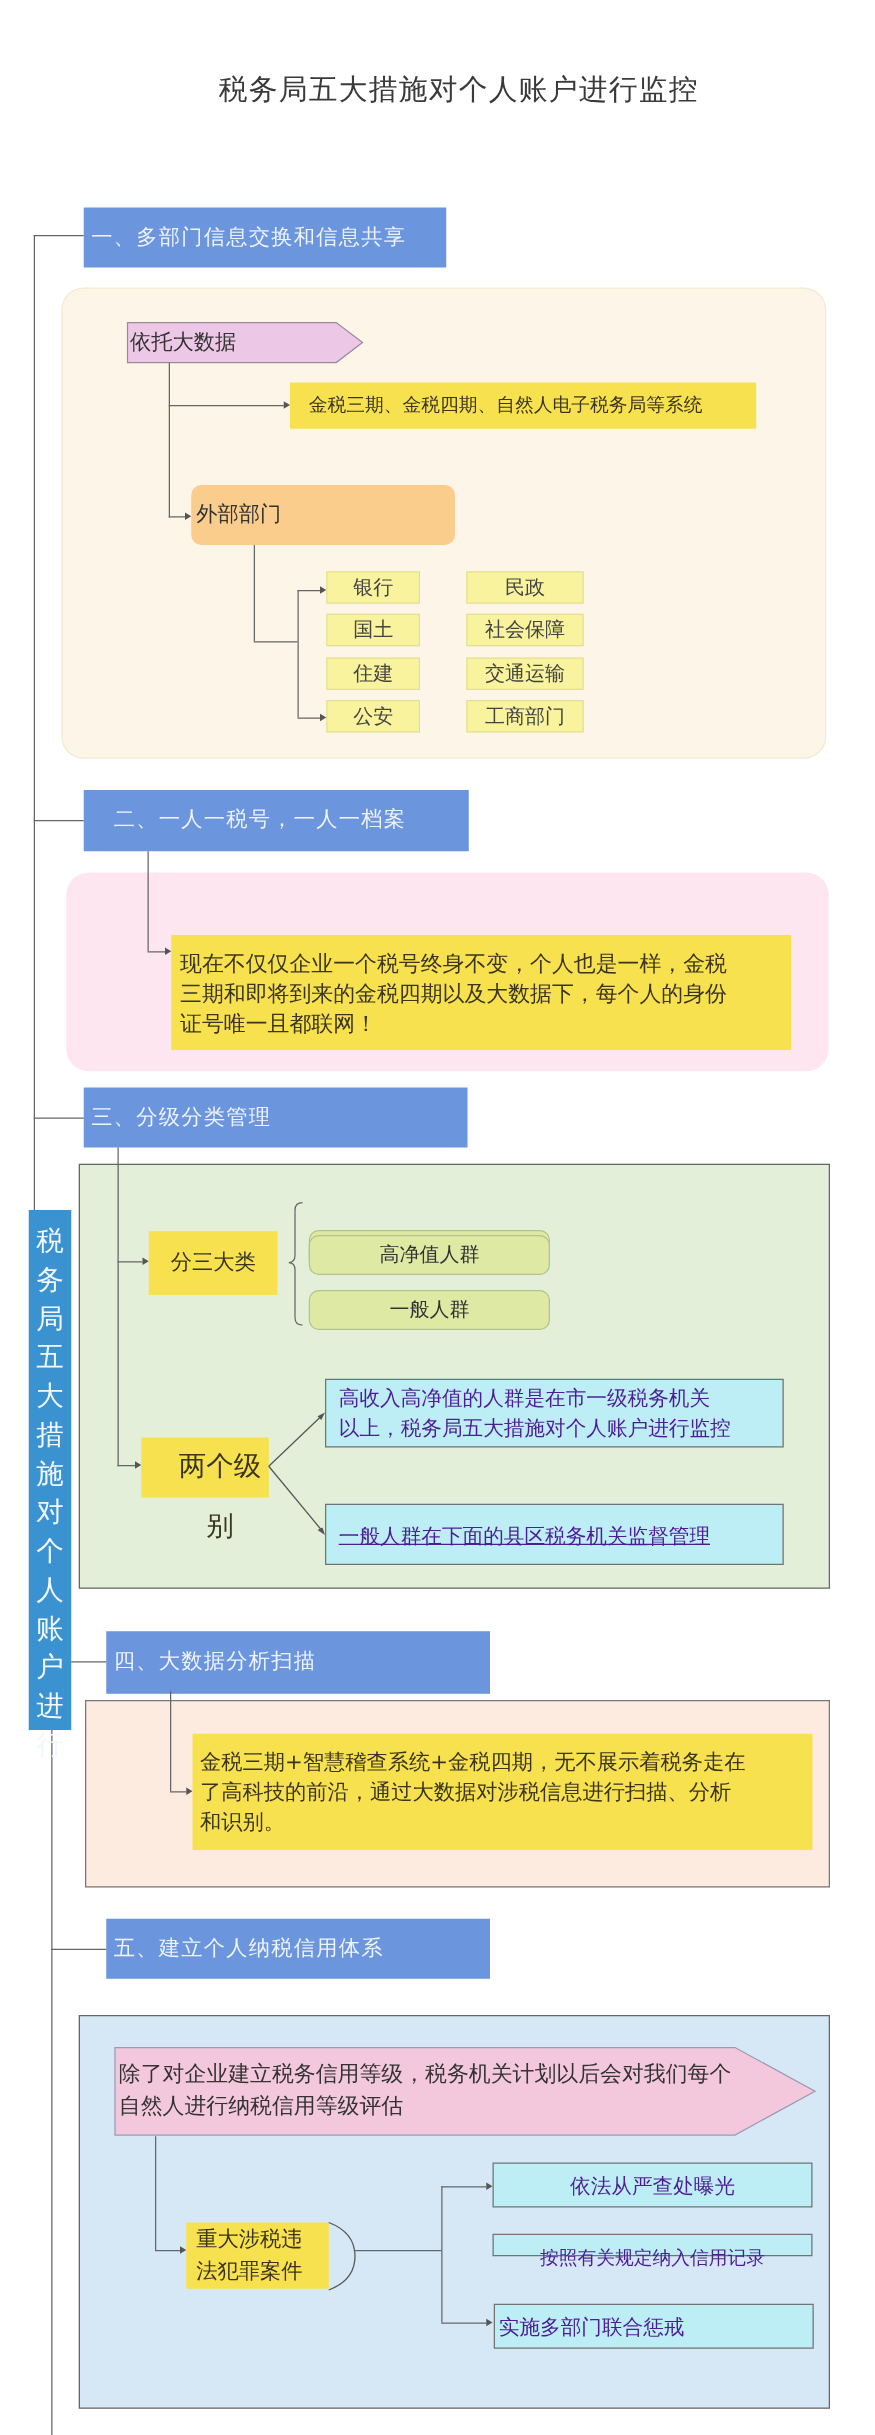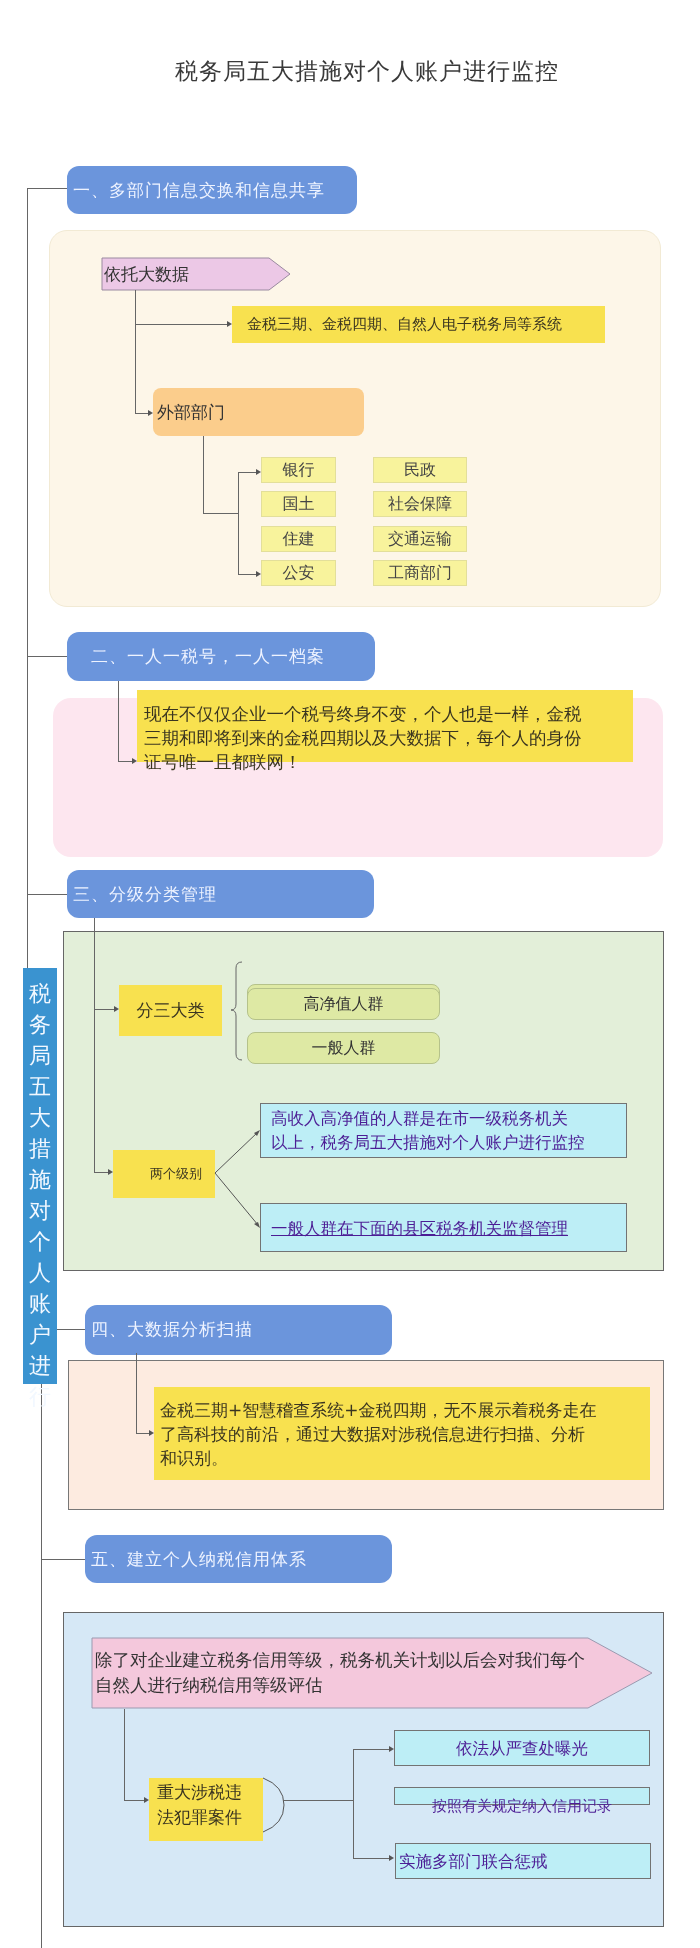--- a/index.html
+++ b/index.html
@@ -1,20 +1,20 @@
 <!DOCTYPE html>
 <html><head>
 <meta charset="utf-8">
 <style>
   html, body { margin:0; padding:0; background:#ffffff; }
   body { width:700px; height:1948px; position:relative; overflow:hidden;
          font-family: "DejaVu Sans", "Liberation Sans", sans-serif; color:#333; }
   .abs { position:absolute; box-sizing:border-box; }
   .title { left:0; top:56px; width:734px; text-align:center; font-size:23px; color:#3a3a3a; letter-spacing:1px; }
-  .hdr { background:#6b95dc; border-radius:12px; color:#eef3ff; font-size:17px; line-height:48px; padding-left:6px; letter-spacing:1px; white-space:nowrap; }
+  .hdr { background:#6b95dc; border-radius:0; color:#eef3ff; font-size:17px; line-height:48px; padding-left:6px; letter-spacing:1px; white-space:nowrap; }
   .hline { background:#666; height:1px; }
   .vline { background:#666; width:1px; }
   .arrow { width:0; height:0; border-top:3px solid transparent; border-bottom:3px solid transparent; border-left:5px solid #555; }
   .panel1 { background:#fdf6e8; border-radius:18px; border:1px solid #f2ead4; }
   .panel2 { background:#fde6ef; border-radius:18px; }
   .panel3 { background:#e3efd9; border:1px solid #666; }
   .panel4 { background:#fdebe0; border:1px solid #777; }
   .panel5 { background:#d6e8f6; border:1px solid #666; }
   .yellow { background:#f8e14f; color:#3a3520; }
   .lightyellow { background:#f8f39c; border:1px solid #e3df9a; color:#444; text-align:center; font-size:16px; line-height:24px; }
@@ -87,21 +87,21 @@
 <div class="abs lightyellow" style="left:373px; top:560px; width:94px; height:26px;">工商部门</div>
 
 <div class="abs hline" style="left:27px; top:656px; width:40px;"></div>
 <div class="abs hdr" style="left:67px; top:632px; width:308px; height:49px; padding-left:24px;">二、一人一税号，一人一档案</div>
 
 <div class="abs panel2" style="left:53px; top:698px; width:610px; height:159px;"></div>
 <div class="abs vline" style="left:118px; top:681px; height:80px;"></div>
 <div class="abs hline" style="left:118px; top:761px; width:14px;"></div>
 <div class="abs arrow" style="left:132px; top:758px;"></div>
 
-<div class="abs yellow para" style="left:137px; top:690px; width:496px; height:72px; font-size:17.5px; padding:12px 6px 0 7px; letter-spacing:0;">
+<div class="abs yellow para" style="left:137px; top:748px; width:496px; height:92px; font-size:17.5px; padding:12px 6px 0 7px; letter-spacing:0;">
   <div>现在不仅仅企业一个税号终身不变，个人也是一样，金税</div>
   <div>三期和即将到来的金税四期以及大数据下，每个人的身份</div>
   <div>证号唯一且都联网！</div>
 </div>
 
 <div class="abs hline" style="left:27px; top:894px; width:40px;"></div>
 <div class="abs hdr" style="left:67px; top:870px; width:307px; height:48px;">三、分级分类管理</div>
 
 <div class="abs panel3" style="left:63px; top:931px; width:601px; height:340px;"></div>
 <div class="abs vline" style="left:94px; top:918px; height:255px;"></div>
@@ -113,21 +113,21 @@
 <div class="abs yellow" style="left:119px; top:985px; width:103px; height:51px; line-height:51px; text-align:center; font-size:17px;">分三大类</div>
 
 <svg class="abs" style="left:228px; top:960px;" width="20" height="102">
   <path d="M14,2 Q8,2 8,8 L8,44 Q8,50 3,50 Q8,50 8,56 L8,94 Q8,100 14,100" fill="none" stroke="#666" stroke-width="1"></path>
 </svg>
 
 <div class="abs cat" style="left:247px; top:944px; width:193px; height:32px;margin-top:40px;">高收入人群</div>
 <div class="abs cat" style="left:247px; top:988px; width:193px; height:32px;">高净值人群</div>
 <div class="abs cat" style="left:247px; top:1032px; width:193px; height:32px;">一般人群</div>
 
-<div class="abs yellow" style="left:113px; top:1150px; width:102px; height:48px; line-height:48px; text-align:center; font-size:13px;padding-left:24px;">两个级别</div>
+<div class="abs yellow" style="left:113px; top:1150px; width:102px; height:48px; line-height:48px; text-align:center; font-size:22px;padding-left:24px;">两个级别</div>
 
 <svg class="abs" style="left:214px; top:1125px;" width="50" height="110">
   <line x1="1" y1="48" x2="44" y2="7" stroke="#555" stroke-width="1"></line>
   <polygon points="46,5 40,8 43,11" fill="#555"></polygon>
   <line x1="1" y1="48" x2="44" y2="100" stroke="#555" stroke-width="1"></line>
   <polygon points="46,103 40,99 44,97" fill="#555"></polygon>
 </svg>
 
 <div class="abs cyan" style="left:260px; top:1103px; width:367px; height:55px; line-height:24px; padding:3px 0 0 10px; font-size:16.5px;">
   <div>高收入高净值的人群是在市一级税务机关</div>
@@ -159,21 +159,21 @@
 </svg>
 <div class="abs" style="left:95px; top:1648px; width:500px; font-size:17.5px; line-height:25px; color:#333;">
   <div>除了对企业建立税务信用等级，税务机关计划以后会对我们每个</div>
   <div>自然人进行纳税信用等级评估</div>
 </div>
 
 <div class="abs vline" style="left:124px; top:1709px; height:91px;"></div>
 <div class="abs hline" style="left:124px; top:1800px; width:20px;"></div>
 <div class="abs arrow" style="left:144px; top:1797px;"></div>
 
-<div class="abs yellow" style="left:149px; top:1778px; width:114px; height:63px; font-size:17px; line-height:25px; padding:2px 0 0 8px;">
+<div class="abs yellow" style="left:149px; top:1778px; width:114px; height:53px; font-size:17px; line-height:25px; padding:2px 0 0 8px;">
   <div>重大涉税违</div>
   <div>法犯罪案件</div>
 </div>
 <svg class="abs" style="left:262px; top:1776px;" width="24" height="58">
   <path d="M1,2 Q22,10 22,29 Q22,48 1,56" fill="none" stroke="#555" stroke-width="1"></path>
 </svg>
 
 <div class="abs hline" style="left:283px; top:1800px; width:70px;"></div>
 <div class="abs vline" style="left:353px; top:1749px; height:109px;"></div>
 <div class="abs hline" style="left:353px; top:1749px; width:36px;"></div>

